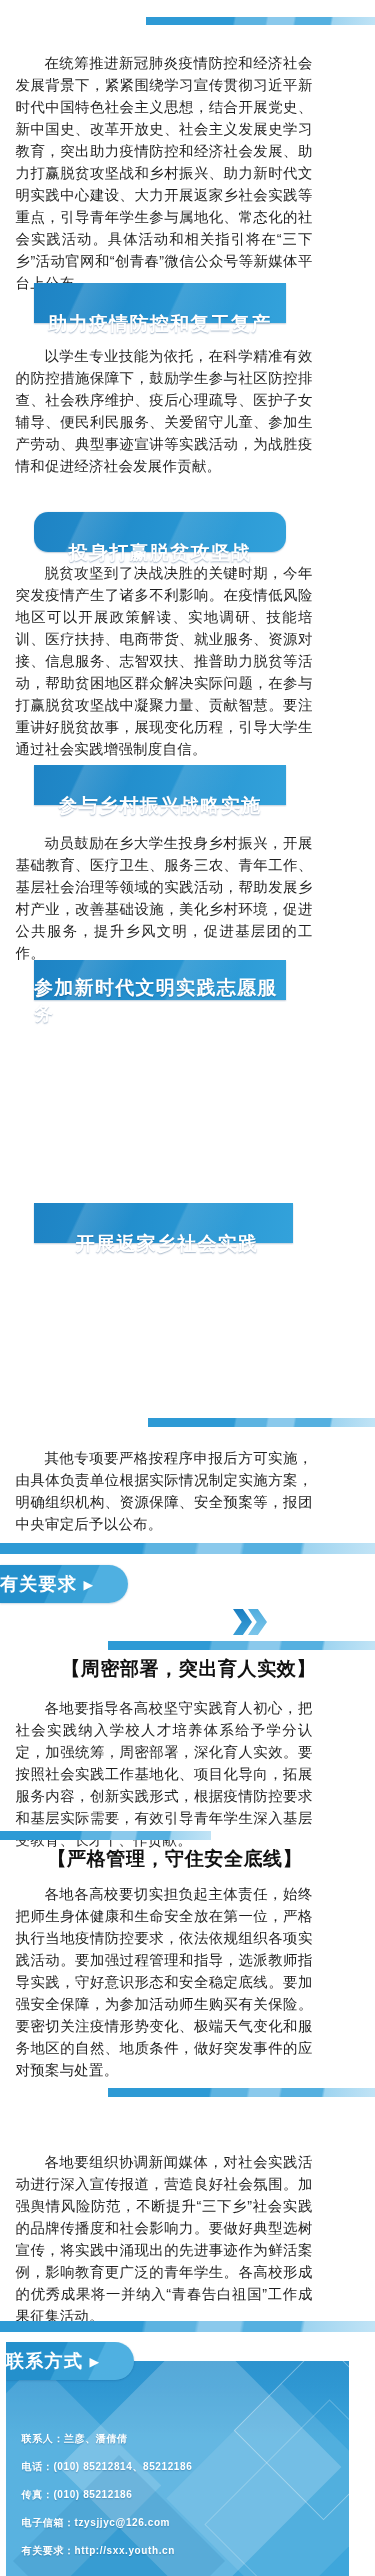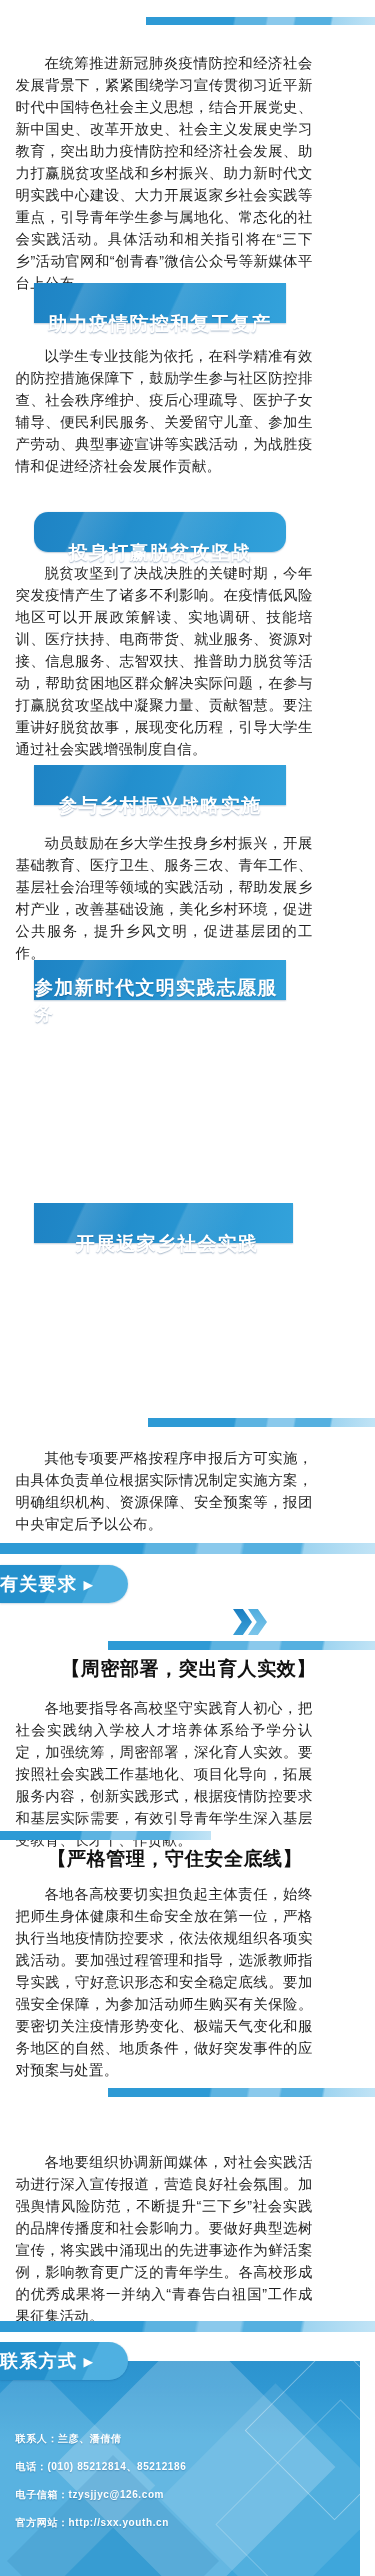--- a/index.html
+++ b/index.html
@@ -52,24 +52,23 @@
     font-size:19px;font-weight:bold;color:#111;margin:0;letter-spacing:0.6px;white-space:nowrap;
   }
   
   .chev-wrap{width:39px;height:26px;}
   .chev{position:absolute;top:0;width:19px;height:26px;
     clip-path:polygon(0 0,52% 0,100% 50%,52% 100%,0 100%,46% 50%);}
   .chev.c1{left:0;background:linear-gradient(180deg,#1b7fc2,#3b9fd6);}
   .chev.c2{left:15px;background:linear-gradient(180deg,#4fadde,#7cc5ea);}
   
   #footer{
-    left:0;top:2342px;width:343px;height:234px;
+    left:6px;top:2342px;width:343px;height:234px;
     background:linear-gradient(180deg,#2a90cc 0px,#2f97d2 44px,#3ea6db 100px,#3ea6db 100%);
     overflow:hidden;
-    padding-left:17px;
   }
   #footer .notch{position:absolute;top:0;left:109px;right:0;height:19px;background:#ffffff;z-index:2;}
   .diamond{position:absolute;transform:rotate(45deg);}
   .d1{width:175px;height:175px;left:-56px;top:56px;background:rgba(255,255,255,.14);}
   .d2{width:200px;height:200px;left:94px;top:25px;background:rgba(255,255,255,.20);}
   .d3{width:150px;height:150px;left:38px;top:144px;background:rgba(12,90,150,.12);}
   .d4{width:125px;height:125px;right:-38px;top:25px;border:1.3px solid rgba(255,255,255,.38);background:transparent;}
   .d5{width:175px;height:175px;right:-69px;top:94px;border:1.3px solid rgba(255,255,255,.22);background:transparent;}
   .d6{width:163px;height:163px;left:194px;top:75px;background:rgba(255,255,255,.10);}
   #contact-lines{position:absolute;left:15.6px;top:83px;z-index:3;}
@@ -157,22 +156,25 @@
     </div>
 
     <div id="contact-lines">
       <div class="contact-line">
         <span>联系人：</span><span>兰彦、潘倩倩</span>
       </div>
       <div class="contact-line">
         <span>电话：</span><span>(010) 85212814、85212186</span>
       </div>
       <div class="contact-line">
+        <span>传真：</span><span>(010) 85212186</span>
+      </div>
+      <div class="contact-line">
         <span>电子信箱：</span><span>tzysjjyc@126.com</span>
       </div>
       <div class="contact-line">
-        <span>官方网站：</span><span>http://sxx.youth.cn</span>
+        <span>有关要求：</span><span>http://sxx.youth.cn</span>
       </div>
     </div>
   </div>
 
 </div>
 
 
 </body></html>

